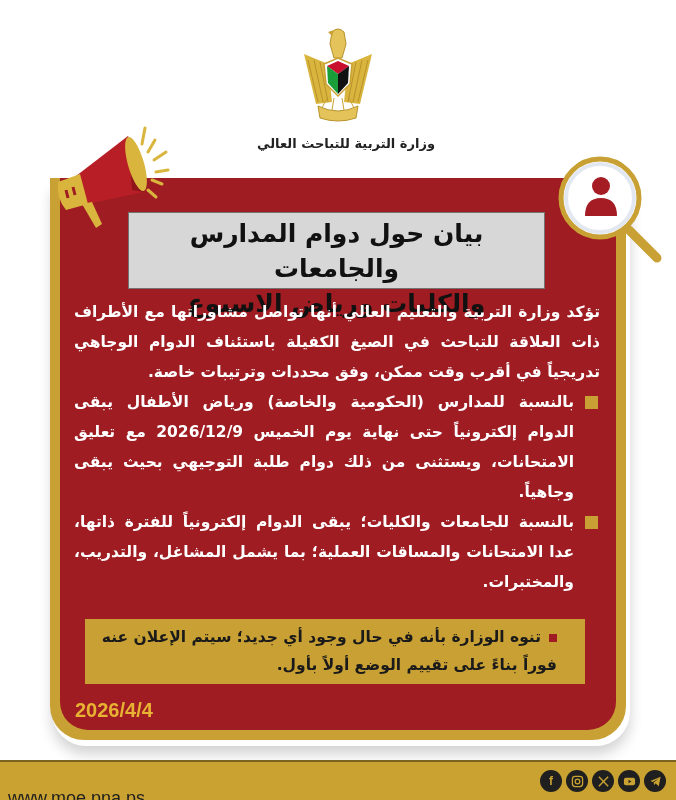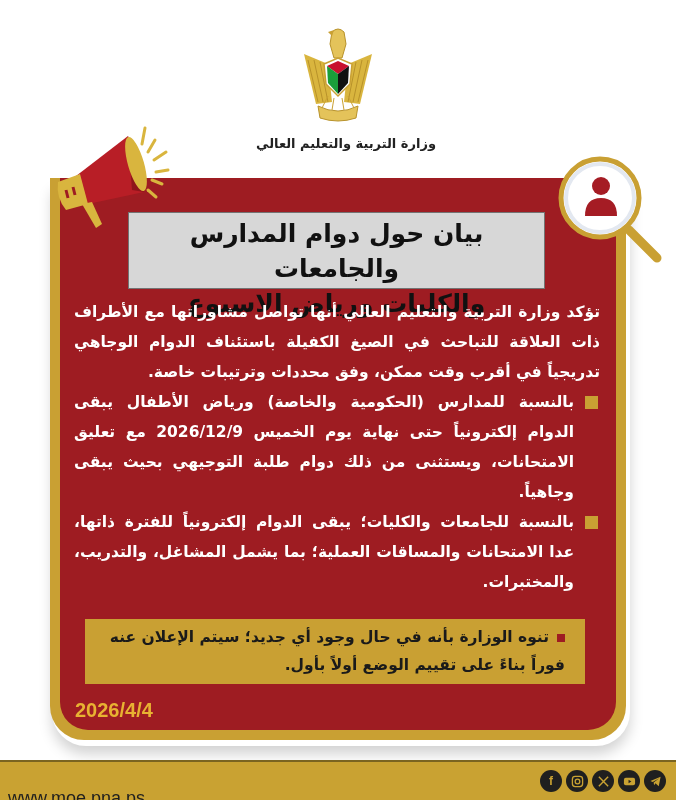--- a/index.html
+++ b/index.html
@@ -48,21 +48,21 @@
     .body-text p { margin: 0; }
     .bullets { list-style: none; margin: 0; padding: 0; }
     .bullets li { position: relative; padding-right: 26px; }
     .bullet-square {
       position: absolute; right: 2px; top: 9px; width: 13px; height: 13px;
       background: #c9a033;
     }
     .note-box {
       position: absolute; left: 85px; top: 619px; width: 500px; height: 65px;
       background: #c9a033; box-sizing: border-box;
-      direction: rtl; padding: 4px 20px 0 10px;
+      direction: rtl; padding: 4px 28px 0 10px;
       color: #1a1a1a; font-size: 15.5px; font-weight: bold; line-height: 28px;
     }
     .note-bullet {
       display: inline-block; width: 8px; height: 8px; background: #9e1c22;
       margin-left: 8px; vertical-align: middle;
     }
     .date {
       position: absolute; left: 75px; top: 699px;
       color: #e8b232; font-size: 20px; font-weight: bold;
       font-family: "Liberation Sans", sans-serif;
@@ -112,21 +112,21 @@
   <path d="M51 42 L40 50 L40 70 L50 59 Z" fill="#111"></path>
 
   <path d="M20 82 Q40 92 60 82 L58 94 Q40 100 22 94 Z" fill="#e4c35a" stroke="#b8922a" stroke-width="1"></path>
   <g stroke="#c9a033" stroke-width="1">
       <line x1="30" y1="72" x2="24" y2="84"></line>
       <line x1="50" y1="72" x2="56" y2="84"></line>
       <line x1="36" y1="74" x2="34" y2="86"></line>
       <line x1="44" y1="74" x2="46" y2="86"></line>
     </g>
 </svg>
-<div class="ministry-name">وزارة التربية والتعليم العالي</div>
+<div class="ministry-name">وزارة التربية للتباحث العالي</div>
 
 <div class="card-shadow"></div>
 <div class="card-frame"></div>
 <div class="card-inner"></div>
 
 <svg class="megaphone" viewBox="0 0 120 115">
   <g stroke="#d9b53e" stroke-width="3" stroke-linecap="round">
     <line x1="93" y1="4" x2="90" y2="20"></line>
     <line x1="103" y1="16" x2="96" y2="28"></line>
     <line x1="114" y1="28" x2="102" y2="36"></line>

